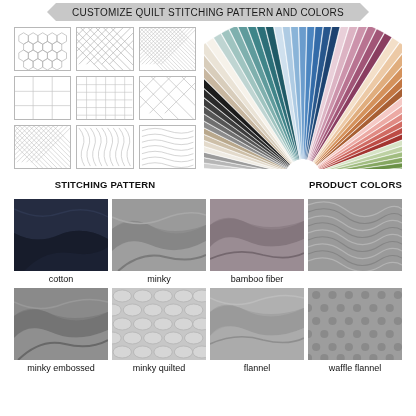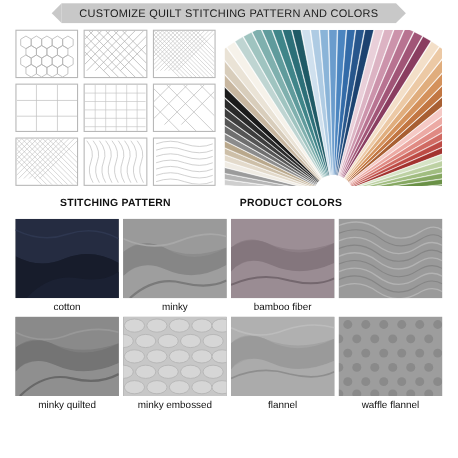--- a/index.html
+++ b/index.html
@@ -112,21 +112,21 @@
     box-sizing: border-box;
     gap: 22px;
     margin-top: 5px;
   }
   .cap-left {
     width: 182px;
     text-align: center;
   }
   .cap-right {
     flex: 1;
-    text-align: left;
+    text-align: right;
   }
   .caption-bold {
     font-size: 9.5px;
     font-weight: bold;
     color: #111111;
     letter-spacing: 0.2px;
   }
 
   
   .fabric-wrap {
@@ -521,21 +521,21 @@
               <circle cx="32" cy="70" r="4"></circle>
             <circle cx="48" cy="70" r="4"></circle>
               <circle cx="64" cy="70" r="4"></circle>
               <circle cx="80" cy="70" r="4"></circle>
           </g>
         </svg>
       </div>
     </div>
 
     <div class="fabric-labels">
+      <div class="fabric-label">minky embossed</div>
       <div class="fabric-label">minky quilted</div>
-      <div class="fabric-label">minky embossed</div>
       <div class="fabric-label">flannel</div>
       <div class="fabric-label">waffle flannel</div>
     </div>
 
   </div>
 
 </div>
 
 </body></html>

